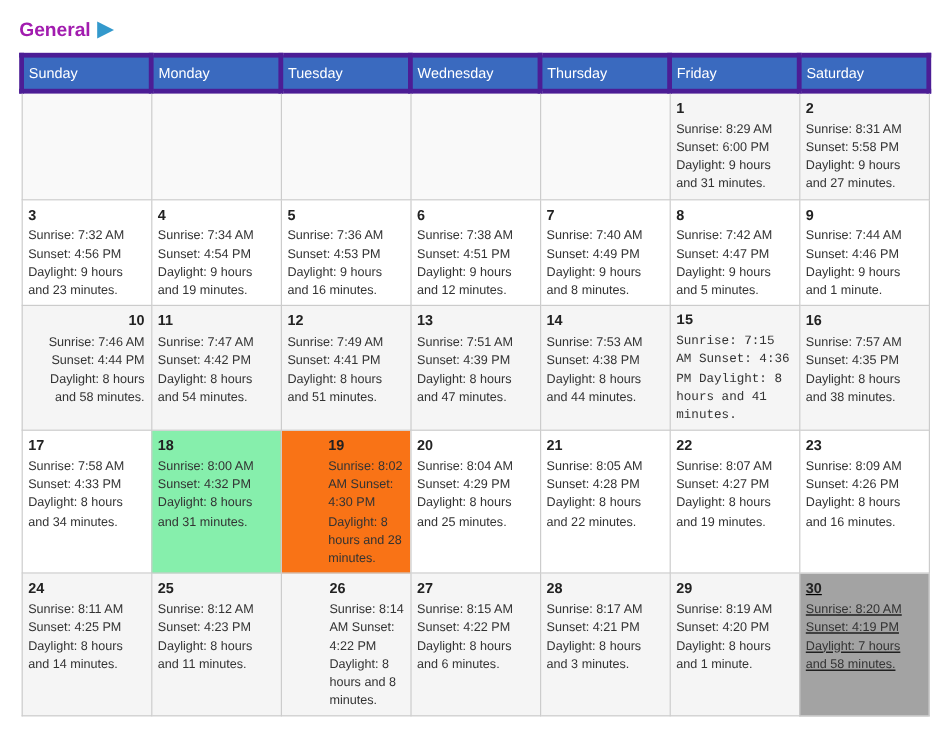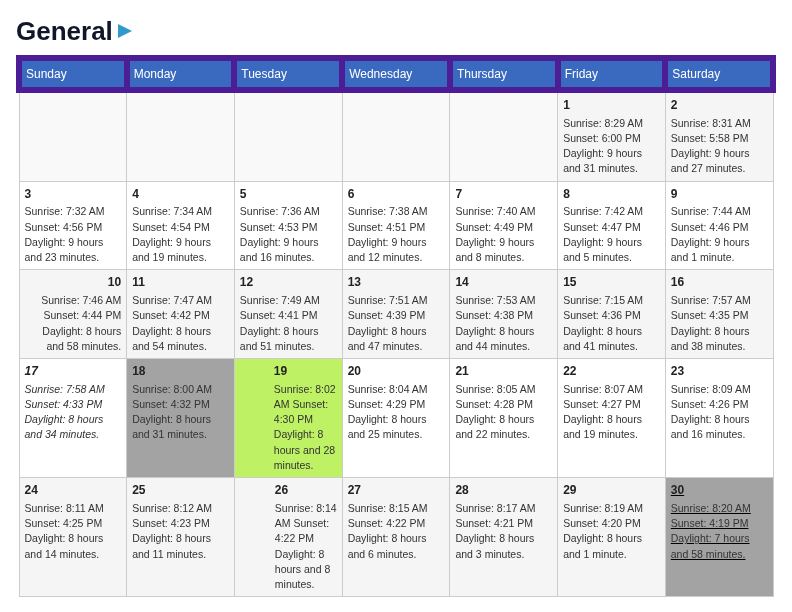--- a/index.html
+++ b/index.html
@@ -43,21 +43,21 @@
       border-collapse: collapse;
       font-size: 10.5px;
     }
     .calendar thead th {
       background: #3a6abf;
       color: #fff;
       padding: 6px 4px;
       text-align: left;
       font-weight: normal;
       font-size: 12px;
-      border: 6px solid #4c1d95;
+      border: 4px solid #4c1d95;
     }
     .calendar tbody td {
       vertical-align: top;
       padding: 4px 5px;
       border: 1px solid #ccc;
       width: 108px;
       min-height: 80px;
       background: #fff;
       line-height: 1.4;
     }
@@ -82,21 +82,21 @@
     .empty-cell {
       background: #f9f9f9 !important;
     }
   </style>
 </head>
 <body>
 
 <div class="header">
   <div class="logo">
     <div class="logo-line">
-      <span style="font-size:26px;font-weight:bold;color:#0f172a;">General</span>
+      <span style="font-size:16px;font-weight:bold;color:#a21caf;">General</span>
       <svg width="22" height="22" viewBox="0 0 22 22" style="margin-left:1px;margin-top:-2px;">
         <polygon points="4,4 18,11 4,18" fill="#3399cc"></polygon>
       </svg>
     </div>
     <span style="font-size:22px;font-weight:bold;color:#1a6abf;margin-top:-4px;"></span>
   </div>
   <div class="title-block">
     <div class="month-title"></div>
     <div class="location"></div>
   </div>
@@ -202,47 +202,47 @@
           <div class="day-info">Sunrise: 7:51 AM
 Sunset: 4:39 PM
 Daylight: 8 hours and 47 minutes.</div>
         </td>
         <td style="background: rgb(245, 245, 245);">
           <span class="day-num">14</span>
           <div class="day-info">Sunrise: 7:53 AM
 Sunset: 4:38 PM
 Daylight: 8 hours and 44 minutes.</div>
         </td>
-        <td style="background: rgb(245, 245, 245);">
+        <td style="background: rgb(245, 245, 245); font-family: Liberation Mono, monospace;">
           <span class="day-num">15</span>
           <div class="day-info">Sunrise: 7:15 AM
 Sunset: 4:36 PM
 Daylight: 8 hours and 41 minutes.</div>
         </td>
         <td style="background: rgb(245, 245, 245);">
           <span class="day-num">16</span>
           <div class="day-info">Sunrise: 7:57 AM
 Sunset: 4:35 PM
 Daylight: 8 hours and 38 minutes.</div>
         </td>
       </tr>
       <tr>
-        <td style="background: rgb(255, 255, 255); font-style: italic;">
+        <td style="background: rgb(255, 255, 255);">
           <span class="day-num">17</span>
           <div class="day-info">Sunrise: 7:58 AM
 Sunset: 4:33 PM
 Daylight: 8 hours and 34 minutes.</div>
         </td>
-        <td style="background: #a3a3a3;">
+        <td style="background: #86efac;">
           <span class="day-num">18</span>
           <div class="day-info">Sunrise: 8:00 AM
 Sunset: 4:32 PM
 Daylight: 8 hours and 31 minutes.</div>
         </td>
-        <td style="background: #bef264; padding-left: 39px;">
+        <td style="background: #f97316; padding-left: 39px;">
           <span class="day-num">19</span>
           <div class="day-info">Sunrise: 8:02 AM
 Sunset: 4:30 PM
 Daylight: 8 hours and 28 minutes.</div>
         </td>
         <td style="background: rgb(255, 255, 255);">
           <span class="day-num">20</span>
           <div class="day-info">Sunrise: 8:04 AM
 Sunset: 4:29 PM
 Daylight: 8 hours and 25 minutes.</div>

